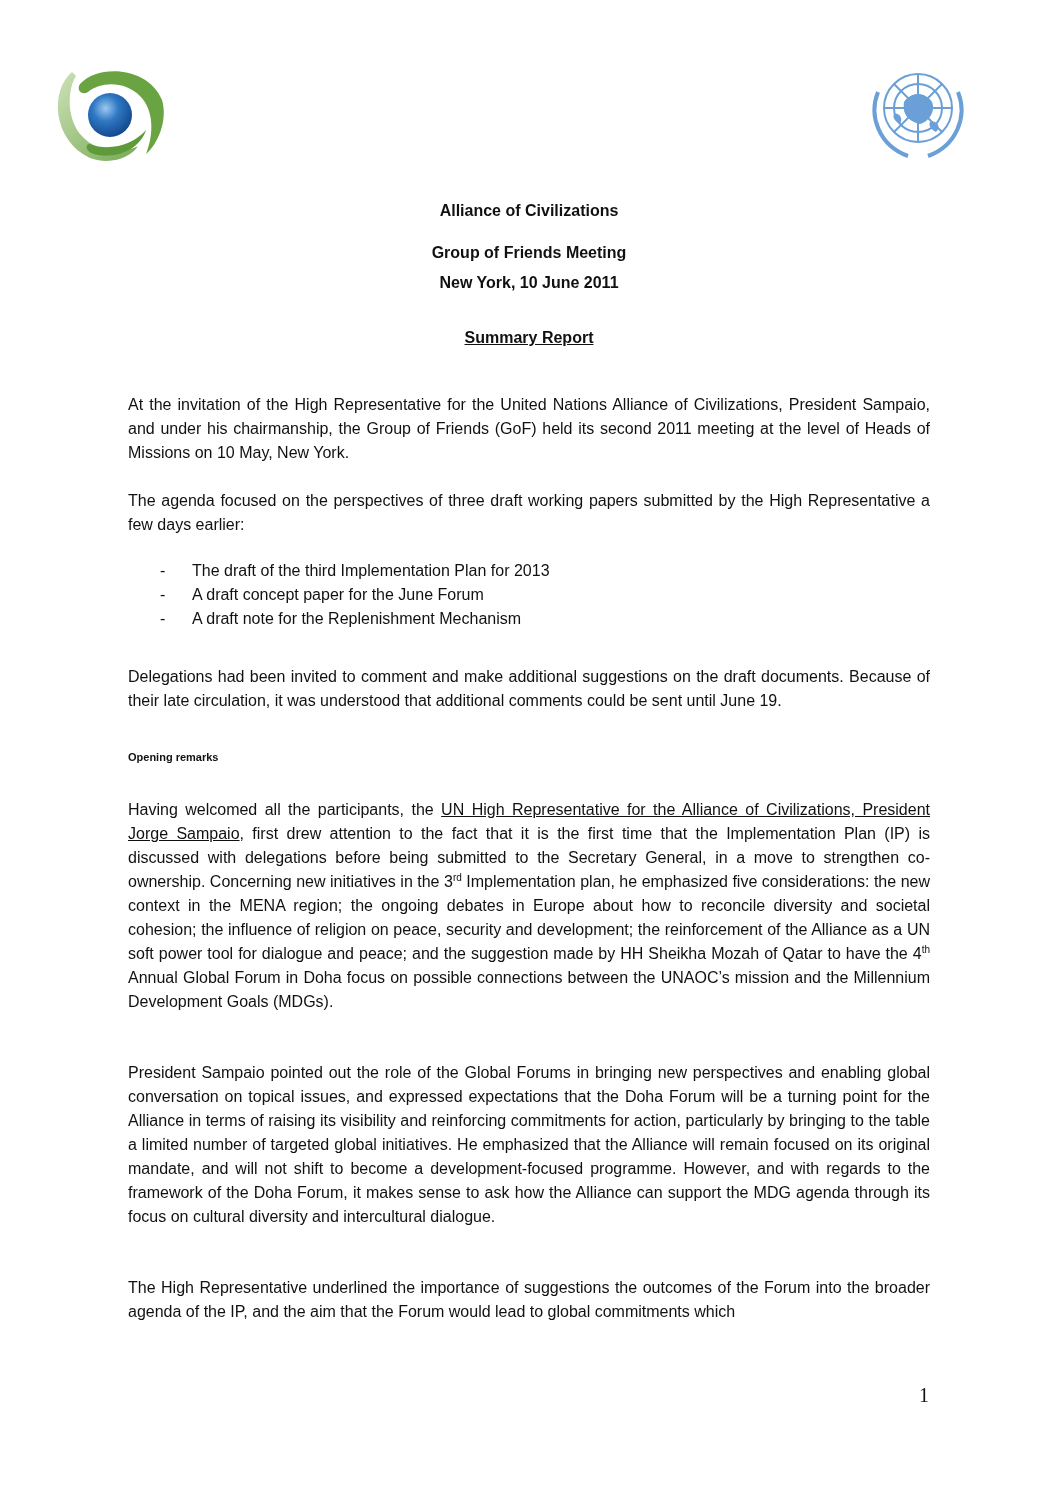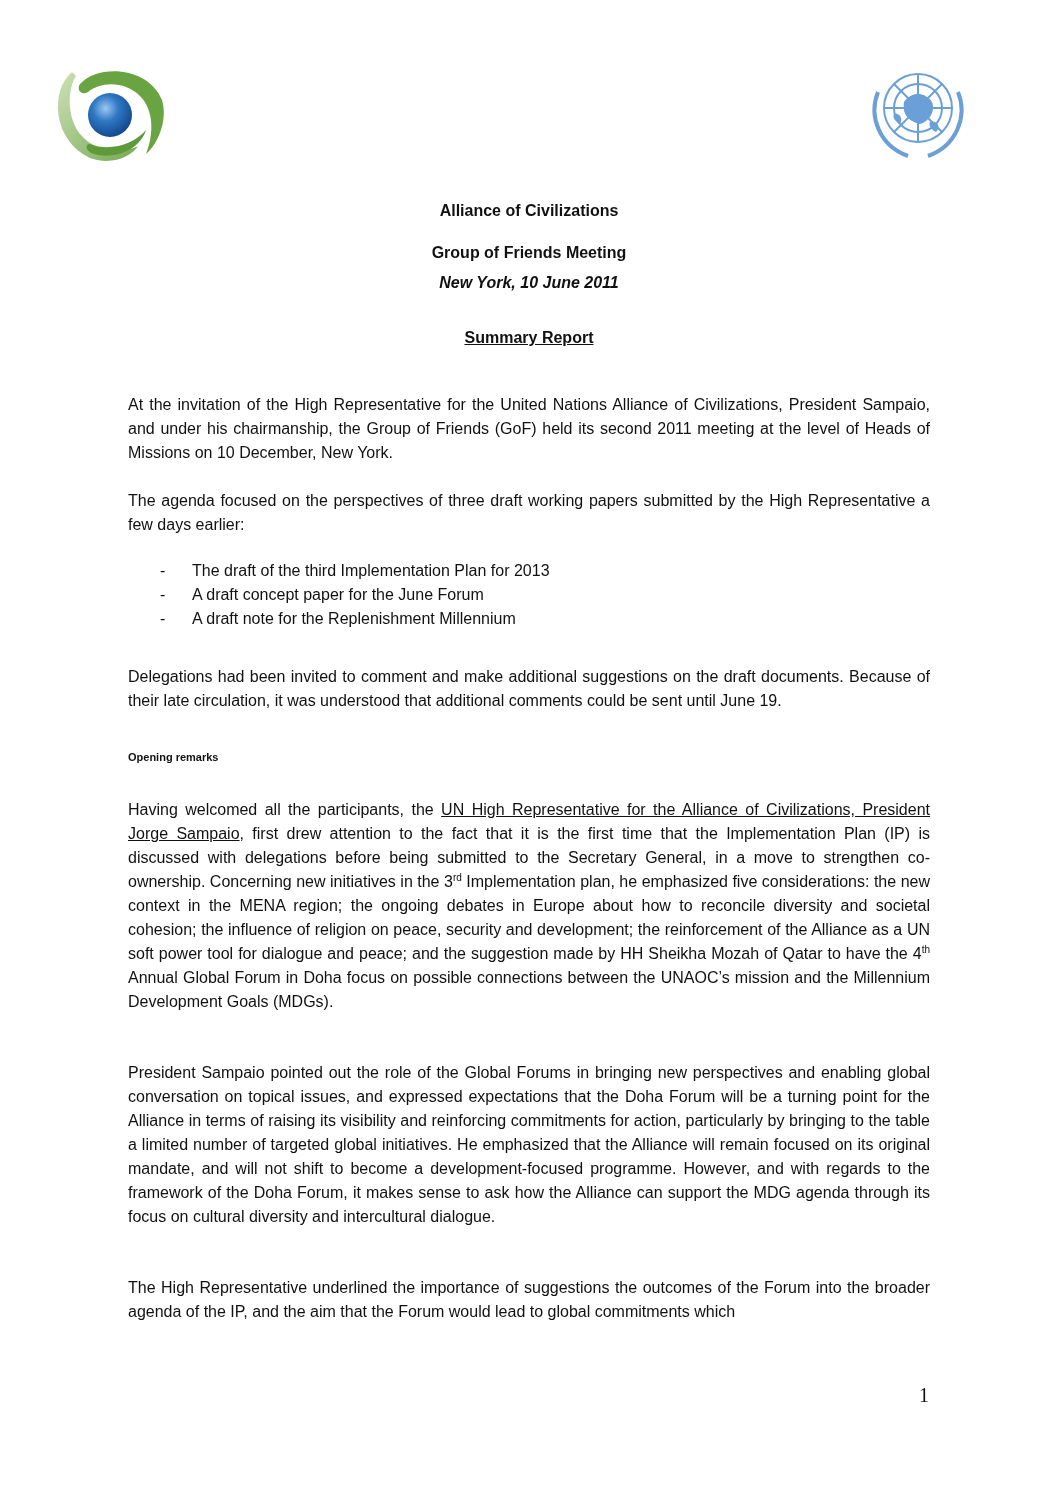--- a/index.html
+++ b/index.html
@@ -9,21 +9,21 @@
   .aoc-logo { position: absolute; left: 50px; top: 60px; width: 118px; height: 108px; }
   .org-title { position: absolute; left: 203px; top: 86px; font-size: 33px; letter-spacing: -0.3px;
                font-family: "DejaVu Sans", sans-serif; white-space: nowrap; }
   .org-title .blue { color: #2a6db5; }
   .org-title .green { color: #6aa341; }
   .un-emblem { position: absolute; left: 860px; top: 62px; width: 116px; height: 100px; }
 
   .title-block { position: absolute; left: 0; width: 1058px; text-align: center; }
   .t1 { top: 202px; font-weight: bold; font-size: 16px; }
   .t2 { top: 227px; font-weight: bold; font-size: 16px; margin-top: 17px; }
-  .t3 { top: 274px; font-weight: bold; font-style: italic; font-size: 16px; }
+  .t3 { top: 274px; font-weight: bold; font-size: 16px; }
   .t4 { top: 323px; font-weight: bold; font-size: 16px; text-decoration: underline; margin-top: 6px; }
 
   .para { position: absolute; left: 128px; width: 802px; font-size: 16px; line-height: 24px;
           text-align: justify; }
   .para .u { text-decoration: underline; }
   .para sup { font-size: 10px; line-height: 0; }
   .bullets { position: absolute; left: 128px; top: 559px; width: 802px; font-size: 16px; line-height: 24px; margin: 0; padding: 0; list-style: none; }
   .bullets li { position: relative; padding-left: 64px; }
   .bullets li .dash { position: absolute; left: 32px; }
   .heading { position: absolute; left: 128px; top: 751px; font-weight: bold; font-size: 11px; }
@@ -68,27 +68,27 @@
       <path d="M70 60 C 76 58, 82 64, 76 70 C 72 68, 68 64, 70 60 Z"></path>
     </g>
   </svg>
 </div>
 
 <div class="title-block t1">Alliance of Civilizations</div>
 <div class="title-block t2">Group of Friends Meeting</div>
 <div class="title-block t3">New York, 10 June 2011</div>
 <div class="title-block t4">Summary Report</div>
 
-<div class="para" style="top:393px;">At the invitation of the High Representative for the United Nations Alliance of Civilizations, President Sampaio, and under his chairmanship, the Group of Friends (GoF) held its second 2011 meeting at the level of Heads of Missions on 10 December, New York.</div>
+<div class="para" style="top:393px;">At the invitation of the High Representative for the United Nations Alliance of Civilizations, President Sampaio, and under his chairmanship, the Group of Friends (GoF) held its second 2011 meeting at the level of Heads of Missions on 10 May, New York.</div>
 <div class="para" style="top:489px;">The agenda focused on the perspectives of three draft working papers submitted by the High Representative a few days earlier:</div>
 
 <ul class="bullets">
   <li><span class="dash">-</span><span>The draft of the third Implementation Plan for 2013</span></li>
   <li><span class="dash">-</span><span>A draft concept paper for the June Forum</span></li>
-  <li><span class="dash">-</span><span>A draft note for the Replenishment Millennium</span></li>
+  <li><span class="dash">-</span><span>A draft note for the Replenishment Mechanism</span></li>
 </ul>
 
 <div class="para" style="top:655px;margin-top:10px;">Delegations had been invited to comment and make additional suggestions on the draft documents. Because of their late circulation, it was understood that additional comments could be sent until June 19.</div>
 
 <div class="heading">Opening remarks</div>
 
 <div class="para" style="top:798px;"><span>Having welcomed all the participants, the </span><span class="u">UN High Representative for the Alliance of Civilizations, President Jorge Sampaio</span><span>, first drew attention to the fact that it is the first time that the Implementation Plan (IP) is discussed with delegations before being submitted to the Secretary General, in a move to strengthen co-ownership. Concerning new initiatives in the 3</span><sup>rd</sup><span> Implementation plan, he emphasized five considerations: the new context in the MENA region; the ongoing debates in Europe about how to reconcile diversity and societal cohesion; the influence of religion on peace, security and development; the reinforcement of the Alliance as a UN soft power tool for dialogue and peace; and the suggestion made by HH Sheikha Mozah of Qatar to have the 4</span><sup>th</sup><span> Annual Global Forum in Doha focus on possible connections between the UNAOC’s mission and the Millennium Development Goals (MDGs).</span></div>
 
 <div class="para" style="top:1061px;">President Sampaio pointed out the role of the Global Forums in bringing new perspectives and enabling global conversation on topical issues, and expressed expectations that the Doha Forum will be a turning point for the Alliance in terms of raising its visibility and reinforcing commitments for action, particularly by bringing to the table a limited number of targeted global initiatives. He emphasized that the Alliance will remain focused on its original mandate, and will not shift to become a development-focused programme. However, and with regards to the framework of the Doha Forum, it makes sense to ask how the Alliance can support the MDG agenda through its focus on cultural diversity and intercultural dialogue.</div>
 

